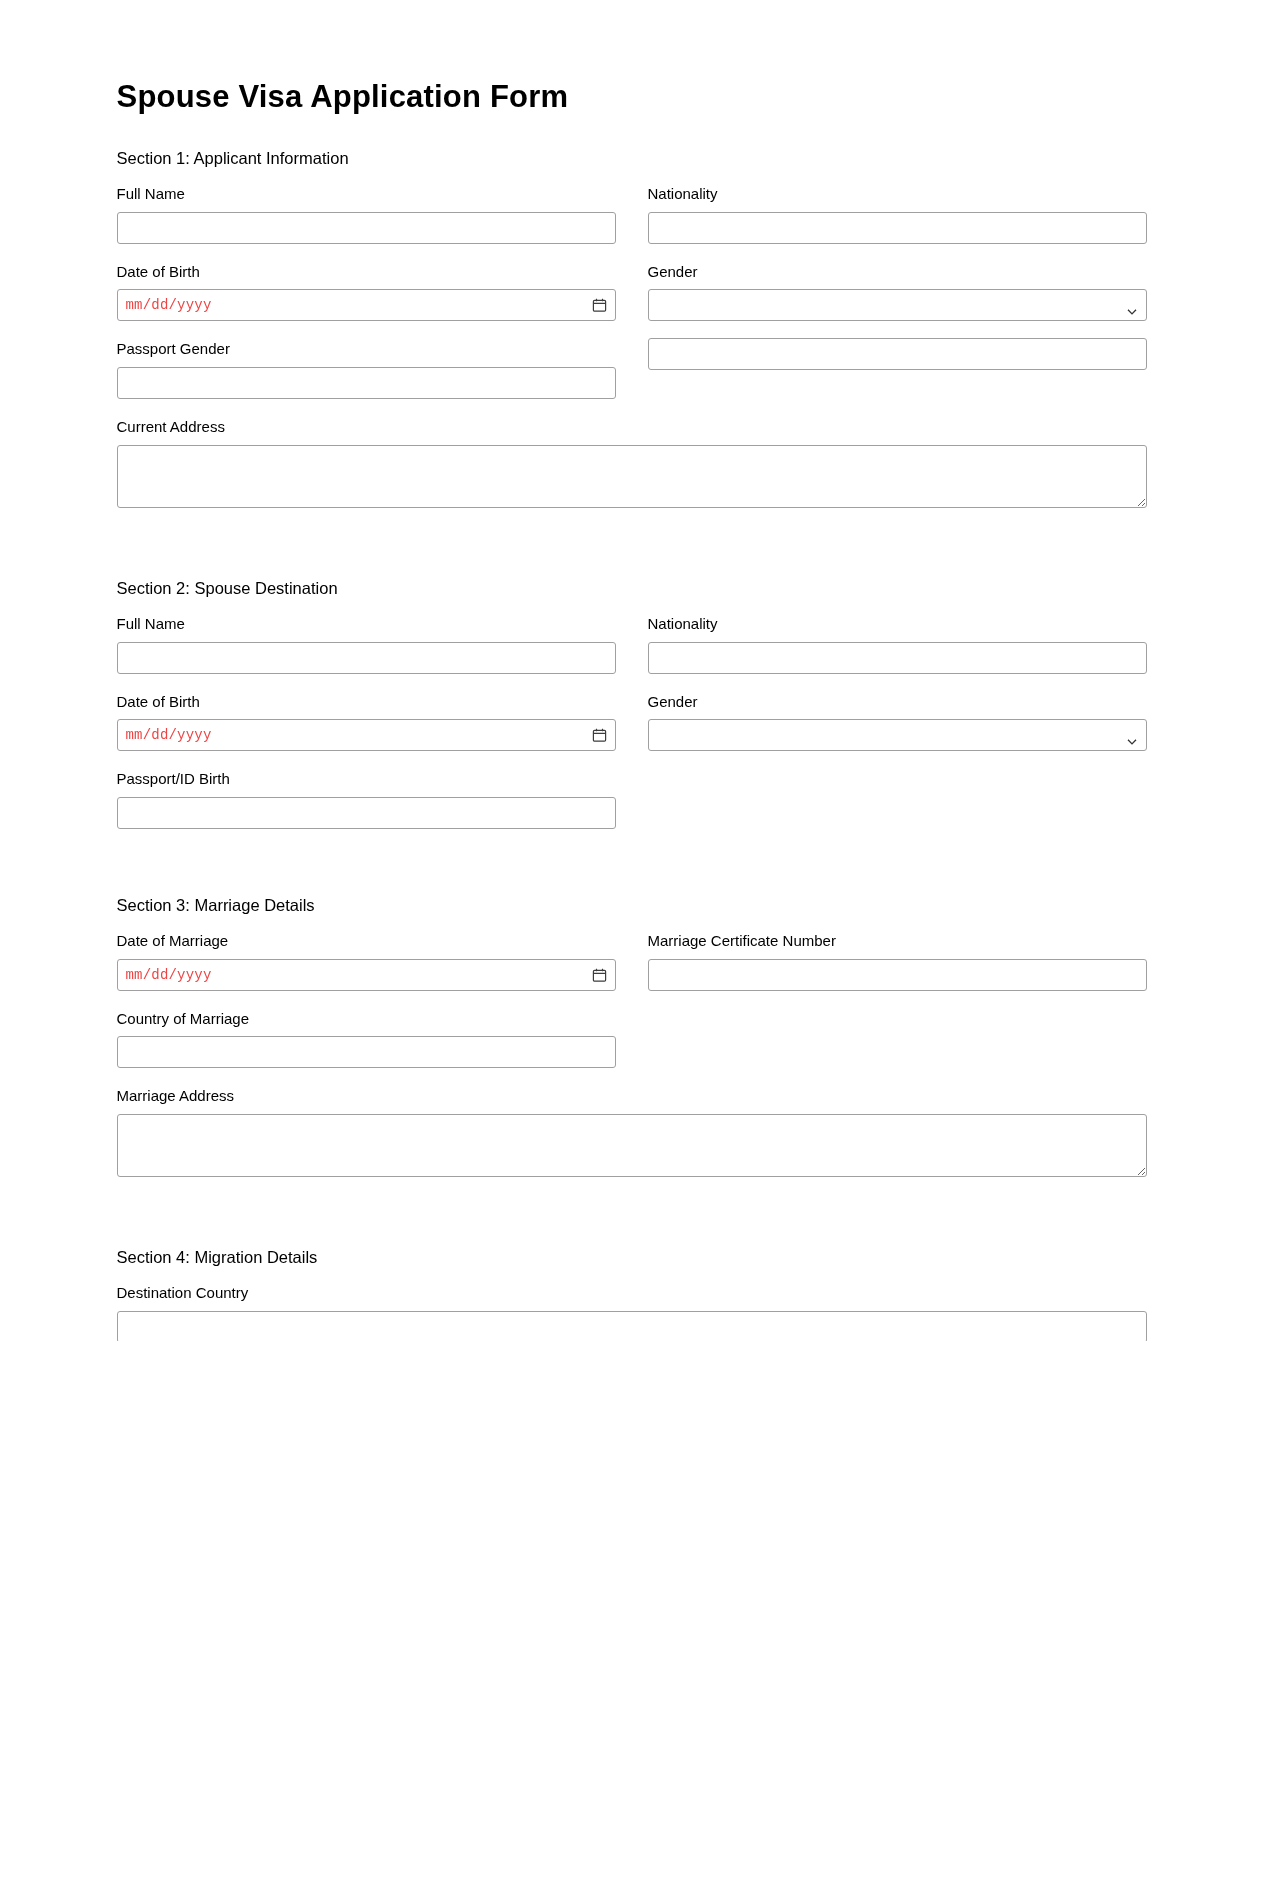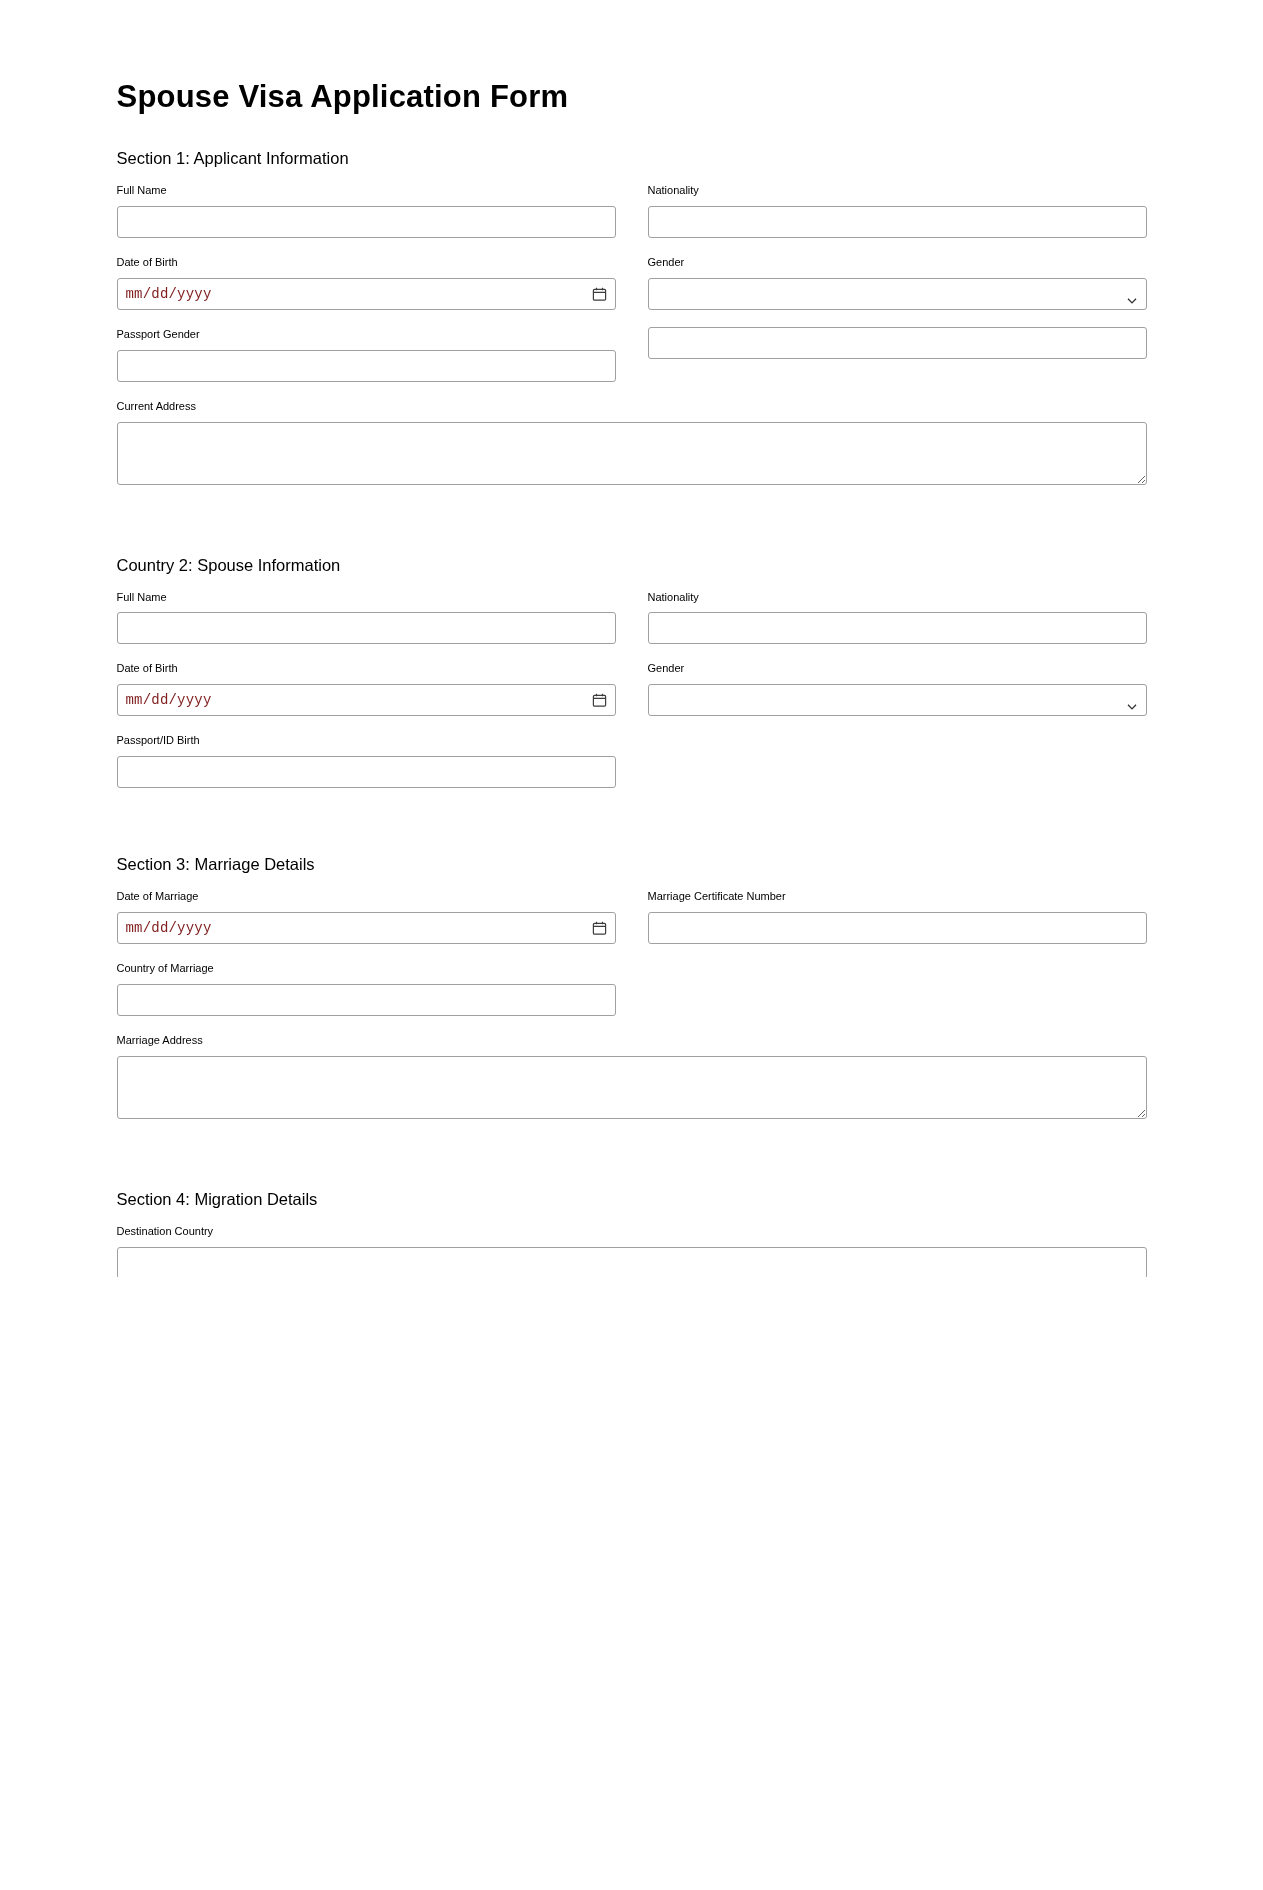--- a/index.html
+++ b/index.html
@@ -50,21 +50,21 @@
     row-gap: 0px;
   }
   .field {
     margin-bottom: 17px;
   }
   .field.full {
     grid-column: 1 / span 2;
   }
   label.fld-label {
     display: block;
-    font-size: 11px;
+    font-size: 15px;
     line-height: 1.45;
     margin-bottom: 7px;
     color: #000;
   }
   input.txt,
   select.sel,
   textarea.ta {
     box-sizing: border-box;
     width: 100%;
     font-family: "Liberation Sans", sans-serif;
@@ -79,21 +79,21 @@
   }
   
   .date-wrap {
     position: relative;
   }
   .date-wrap input.txt {
     font-family: "Liberation Mono", monospace;
     font-size: 14px;
     letter-spacing: 0.2px;
     padding-right: 32px;
-    color: #7f1d1d;
+    color: #ef4444;
   }
   .date-wrap .cal-icon {
     position: absolute;
     right: 9px;
     top: 50%;
     transform: translateY(-50%);
     width: 15px;
     height: 15px;
     pointer-events: none;
   }
@@ -196,21 +196,21 @@
 
         <div class="field full">
           <label class="fld-label">Current Address</label>
           <textarea class="ta" placeholder="" style=""></textarea>
         </div>
 
       </div>
     </div>
 
     <div class="section">
-      <div class="section-title">Country 2: Spouse Information</div>
+      <div class="section-title">Section 2: Spouse Destination</div>
       <div class="grid">
 
         <div class="field">
           <label class="fld-label">Full Name</label>
           <input class="txt" type="text" value="" placeholder="" style="">
         </div>
 
         <div class="field">
           <label class="fld-label">Nationality</label>
           <input class="txt" type="text" value="" placeholder="" style="">

